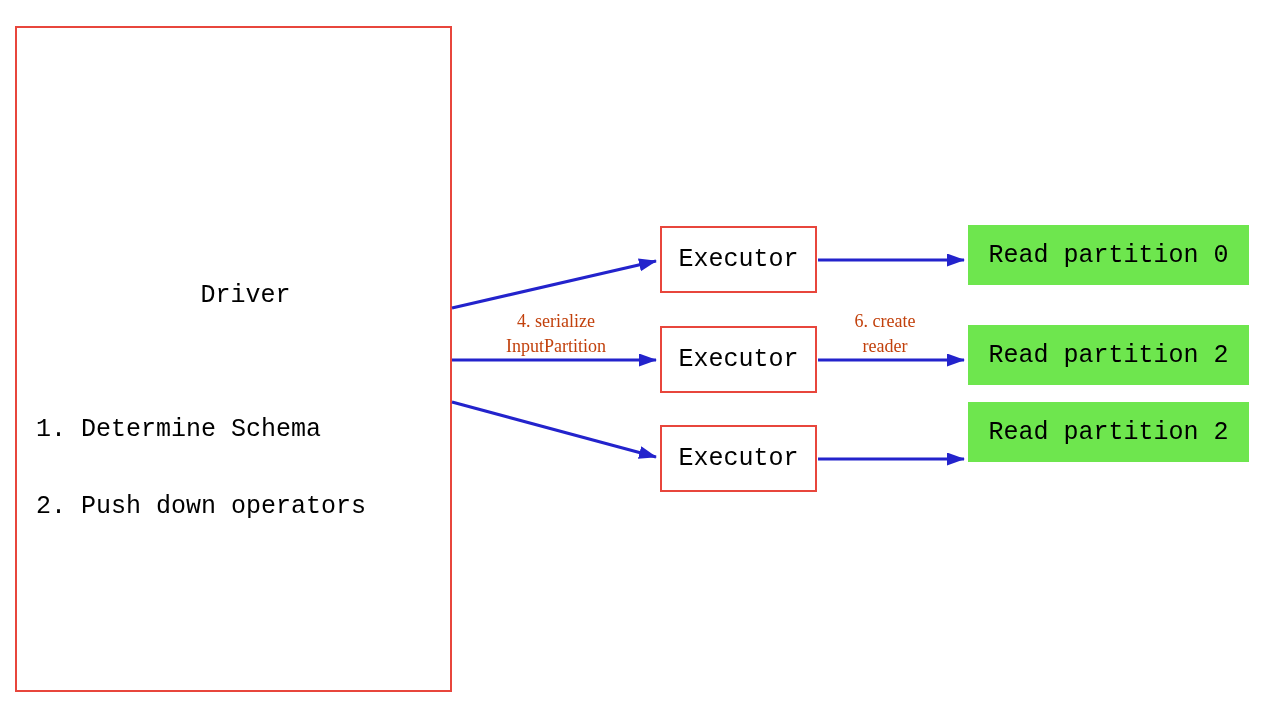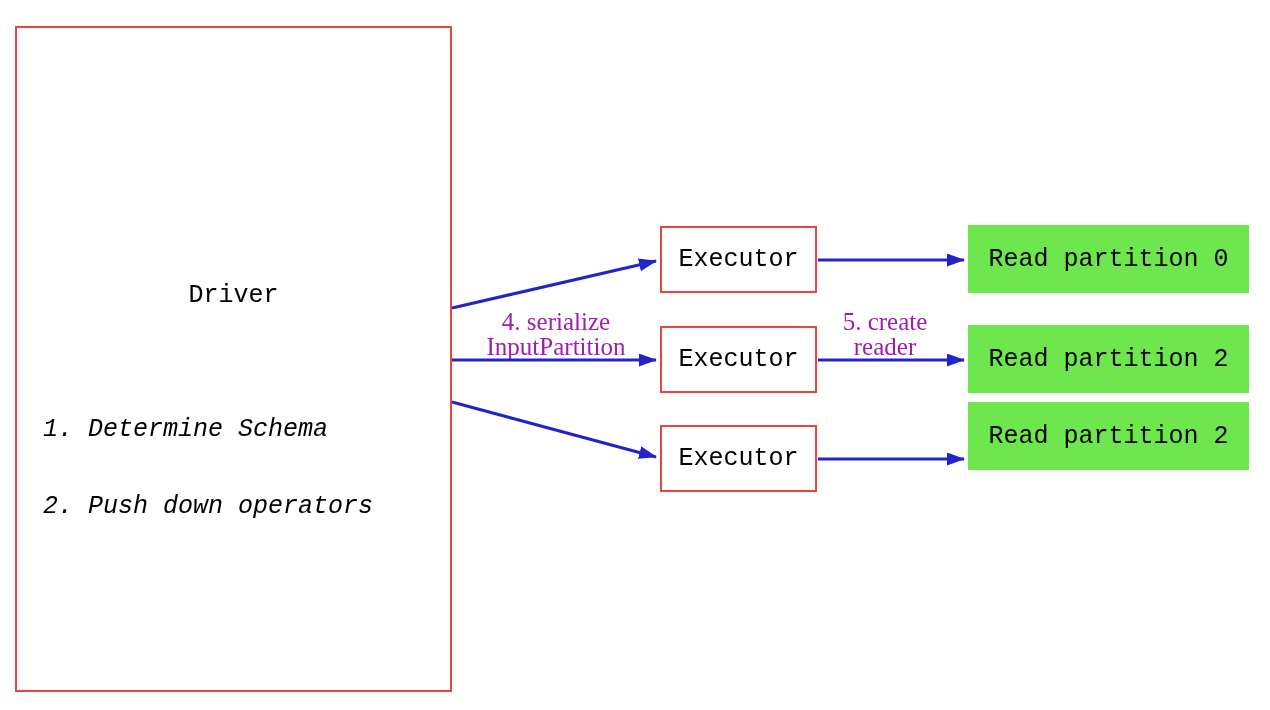--- a/index.html
+++ b/index.html
@@ -27,59 +27,59 @@
     background: #ffffff;
   }
   .driver-title {
     position: absolute;
     left: 0;
     top: 253px;
     width: 100%;
     text-align: center;
     font-size: 25px;
     letter-spacing: 0;
+    padding-left: 12px;
   }
   .driver-steps {
     position: absolute;
-    left: 26px;
+    left: 19px;
     top: 338px;
     font-size: 25px;
     line-height: 25.5px;
     white-space: pre;
-    font-style: italic;
   }
   .node-box {
     position: absolute;
     display: flex;
     align-items: center;
     justify-content: center;
     box-sizing: border-box;
     font-size: 25px;
     white-space: pre;
   }
   .executor-box {
     left: 660px;
     width: 157px;
     height: 67px;
     border: 2px solid #e8463c;
     background: #ffffff;
   }
   .partition-box {
     left: 968px;
     width: 281px;
-    height: 68px;
+    height: 60px;
     background: #6ee64e;
   }
   .edge-label {
     position: absolute;
     font-family: "Liberation Serif", "DejaVu Serif", serif;
-    font-size: 25px;
+    font-size: 18px;
     line-height: 25px;
     text-align: center;
-    color: #a21caf;
+    color: #c2410c;
   }
   .lbl-serialize { left: 466px; top: 309px; width: 180px; }
   .lbl-reader    { left: 800px; top: 309px; width: 170px; }
   .arrow-layer {
     position: absolute;
     left: 0;
     top: 0;
     width: 1270px;
     height: 710px;
     pointer-events: none;
@@ -104,21 +104,21 @@
 
   <div class="node-box partition-box" style="top:225px">Read partition 0</div>
   <div class="node-box partition-box" style="top:325px">Read partition 2</div>
   <div class="node-box partition-box" style="top:402px">Read partition 2</div>
 
   <div class="edge-label lbl-serialize">
     <div>4. serialize</div>
     <div>InputPartition</div>
   </div>
   <div class="edge-label lbl-reader">
-    <div>5. create</div>
+    <div>6. create</div>
     <div>reader</div>
   </div>
 
   <svg class="arrow-layer" viewBox="0 0 1270 710" xmlns="http://www.w3.org/2000/svg">
     <defs>
       <marker id="arrowhead" markerUnits="userSpaceOnUse" markerWidth="20" markerHeight="14" refX="17" refY="6.5" orient="auto">
         <path d="M0,0 L18,6.5 L0,13 Z" fill="#2323cc"></path>
       </marker>
     </defs>
     <line x1="452" y1="308" x2="656" y2="261" stroke="#2323cc" stroke-width="3" marker-end="url(#arrowhead)"></line>

